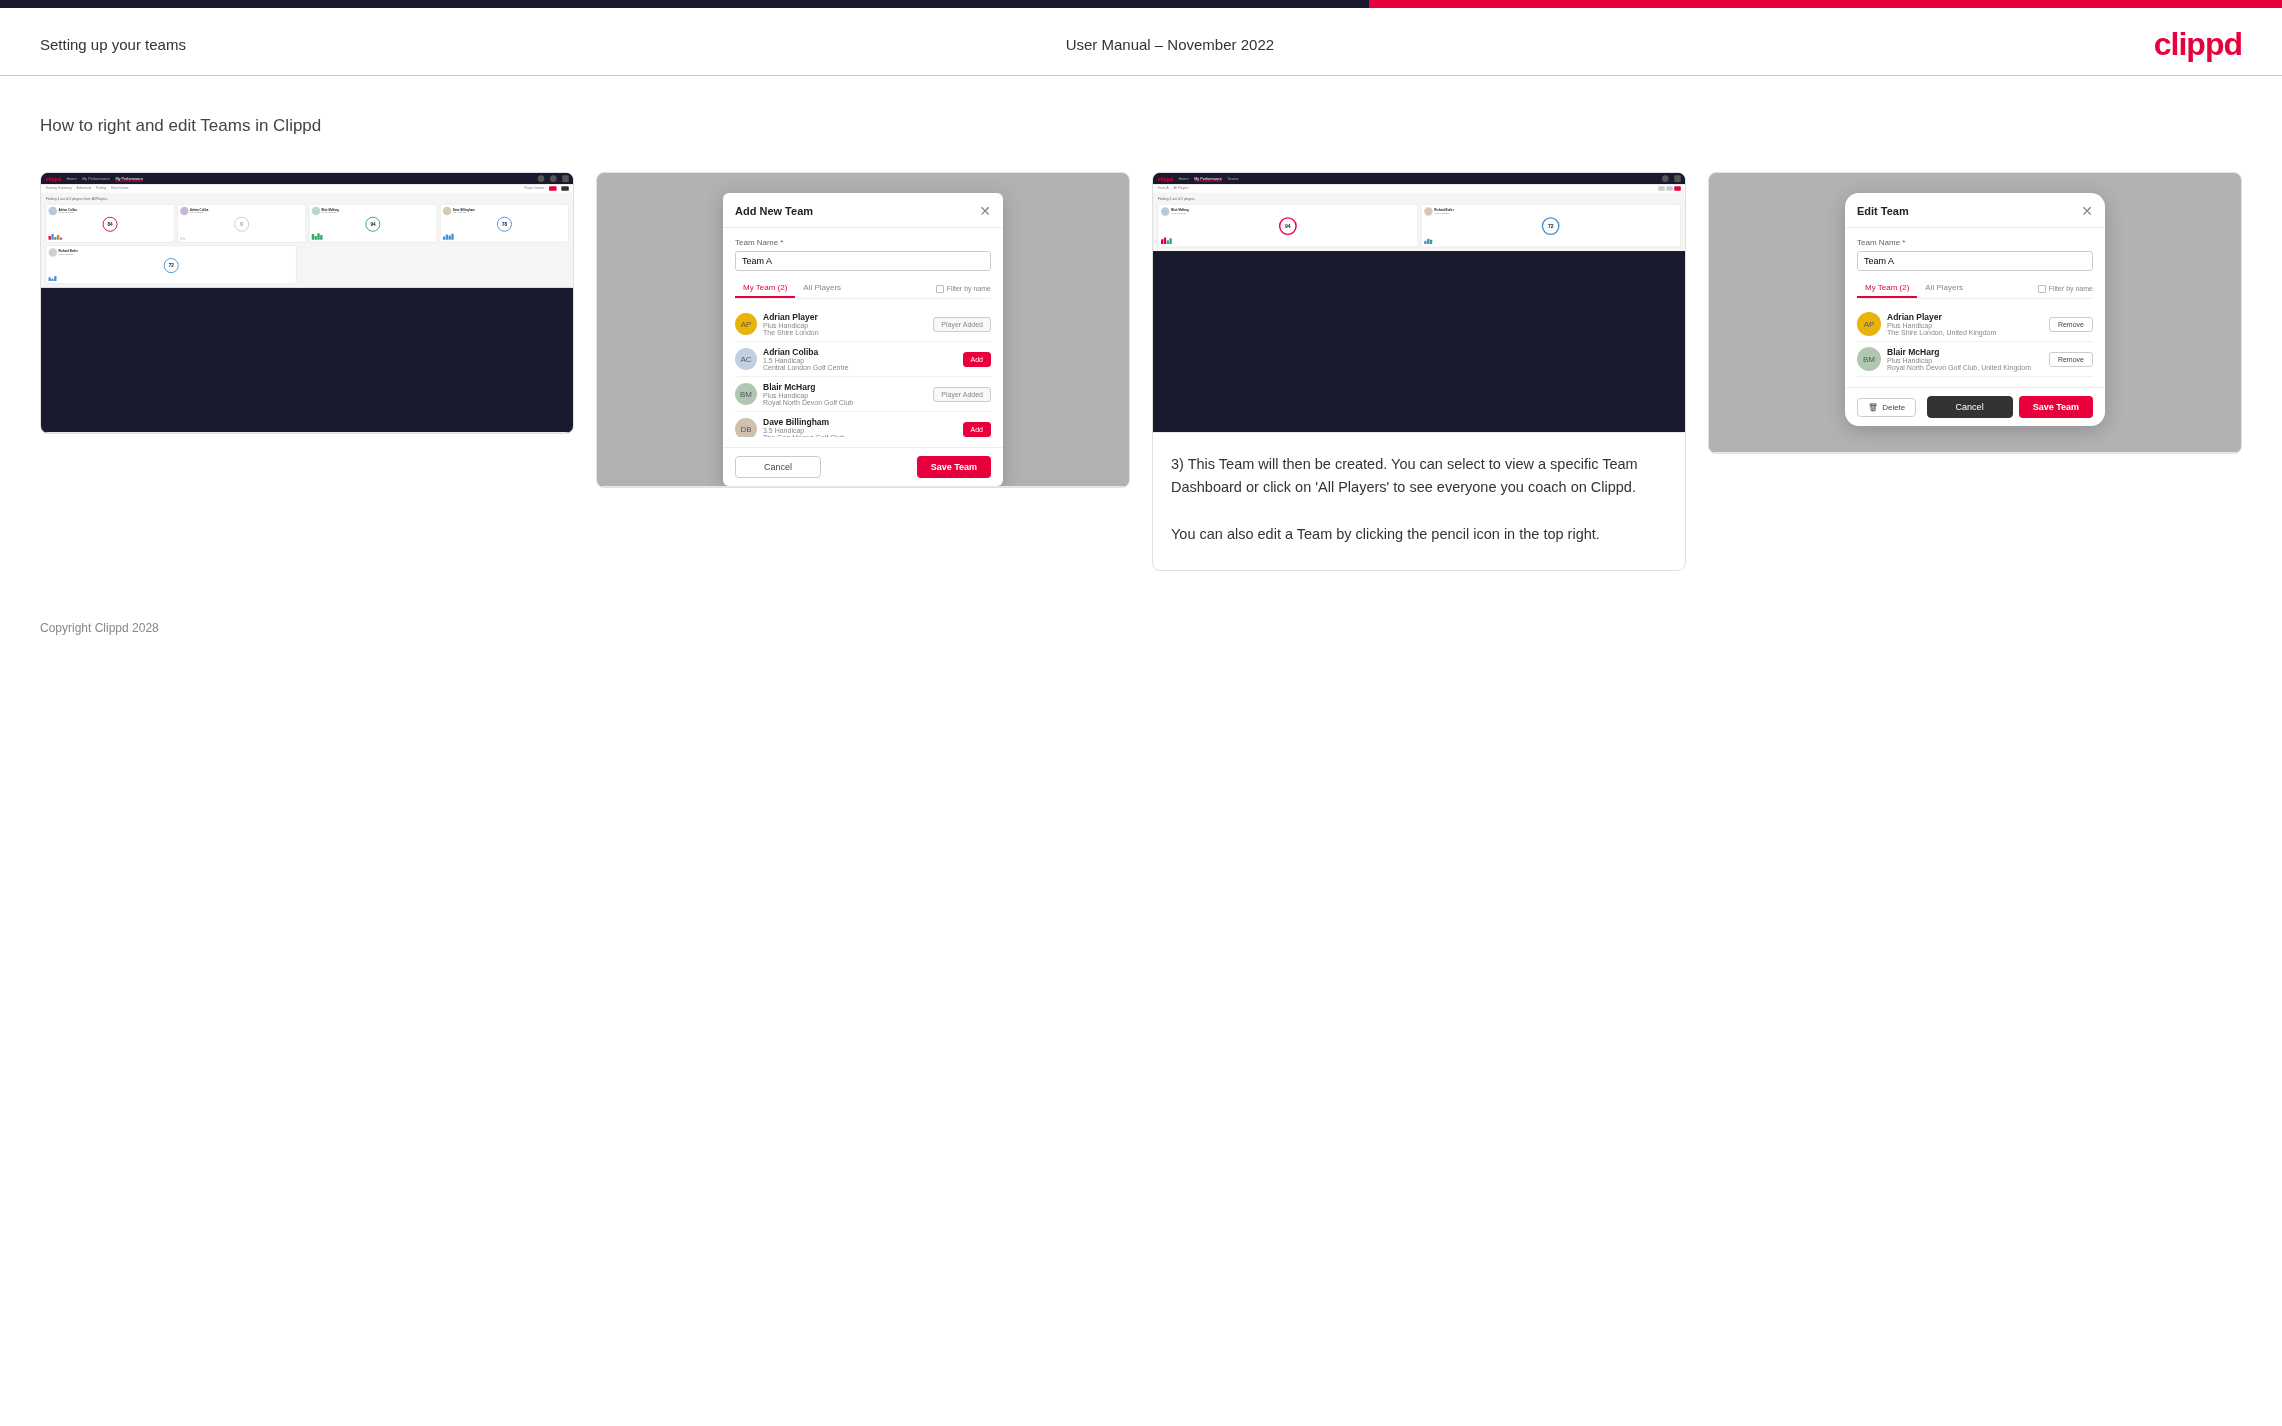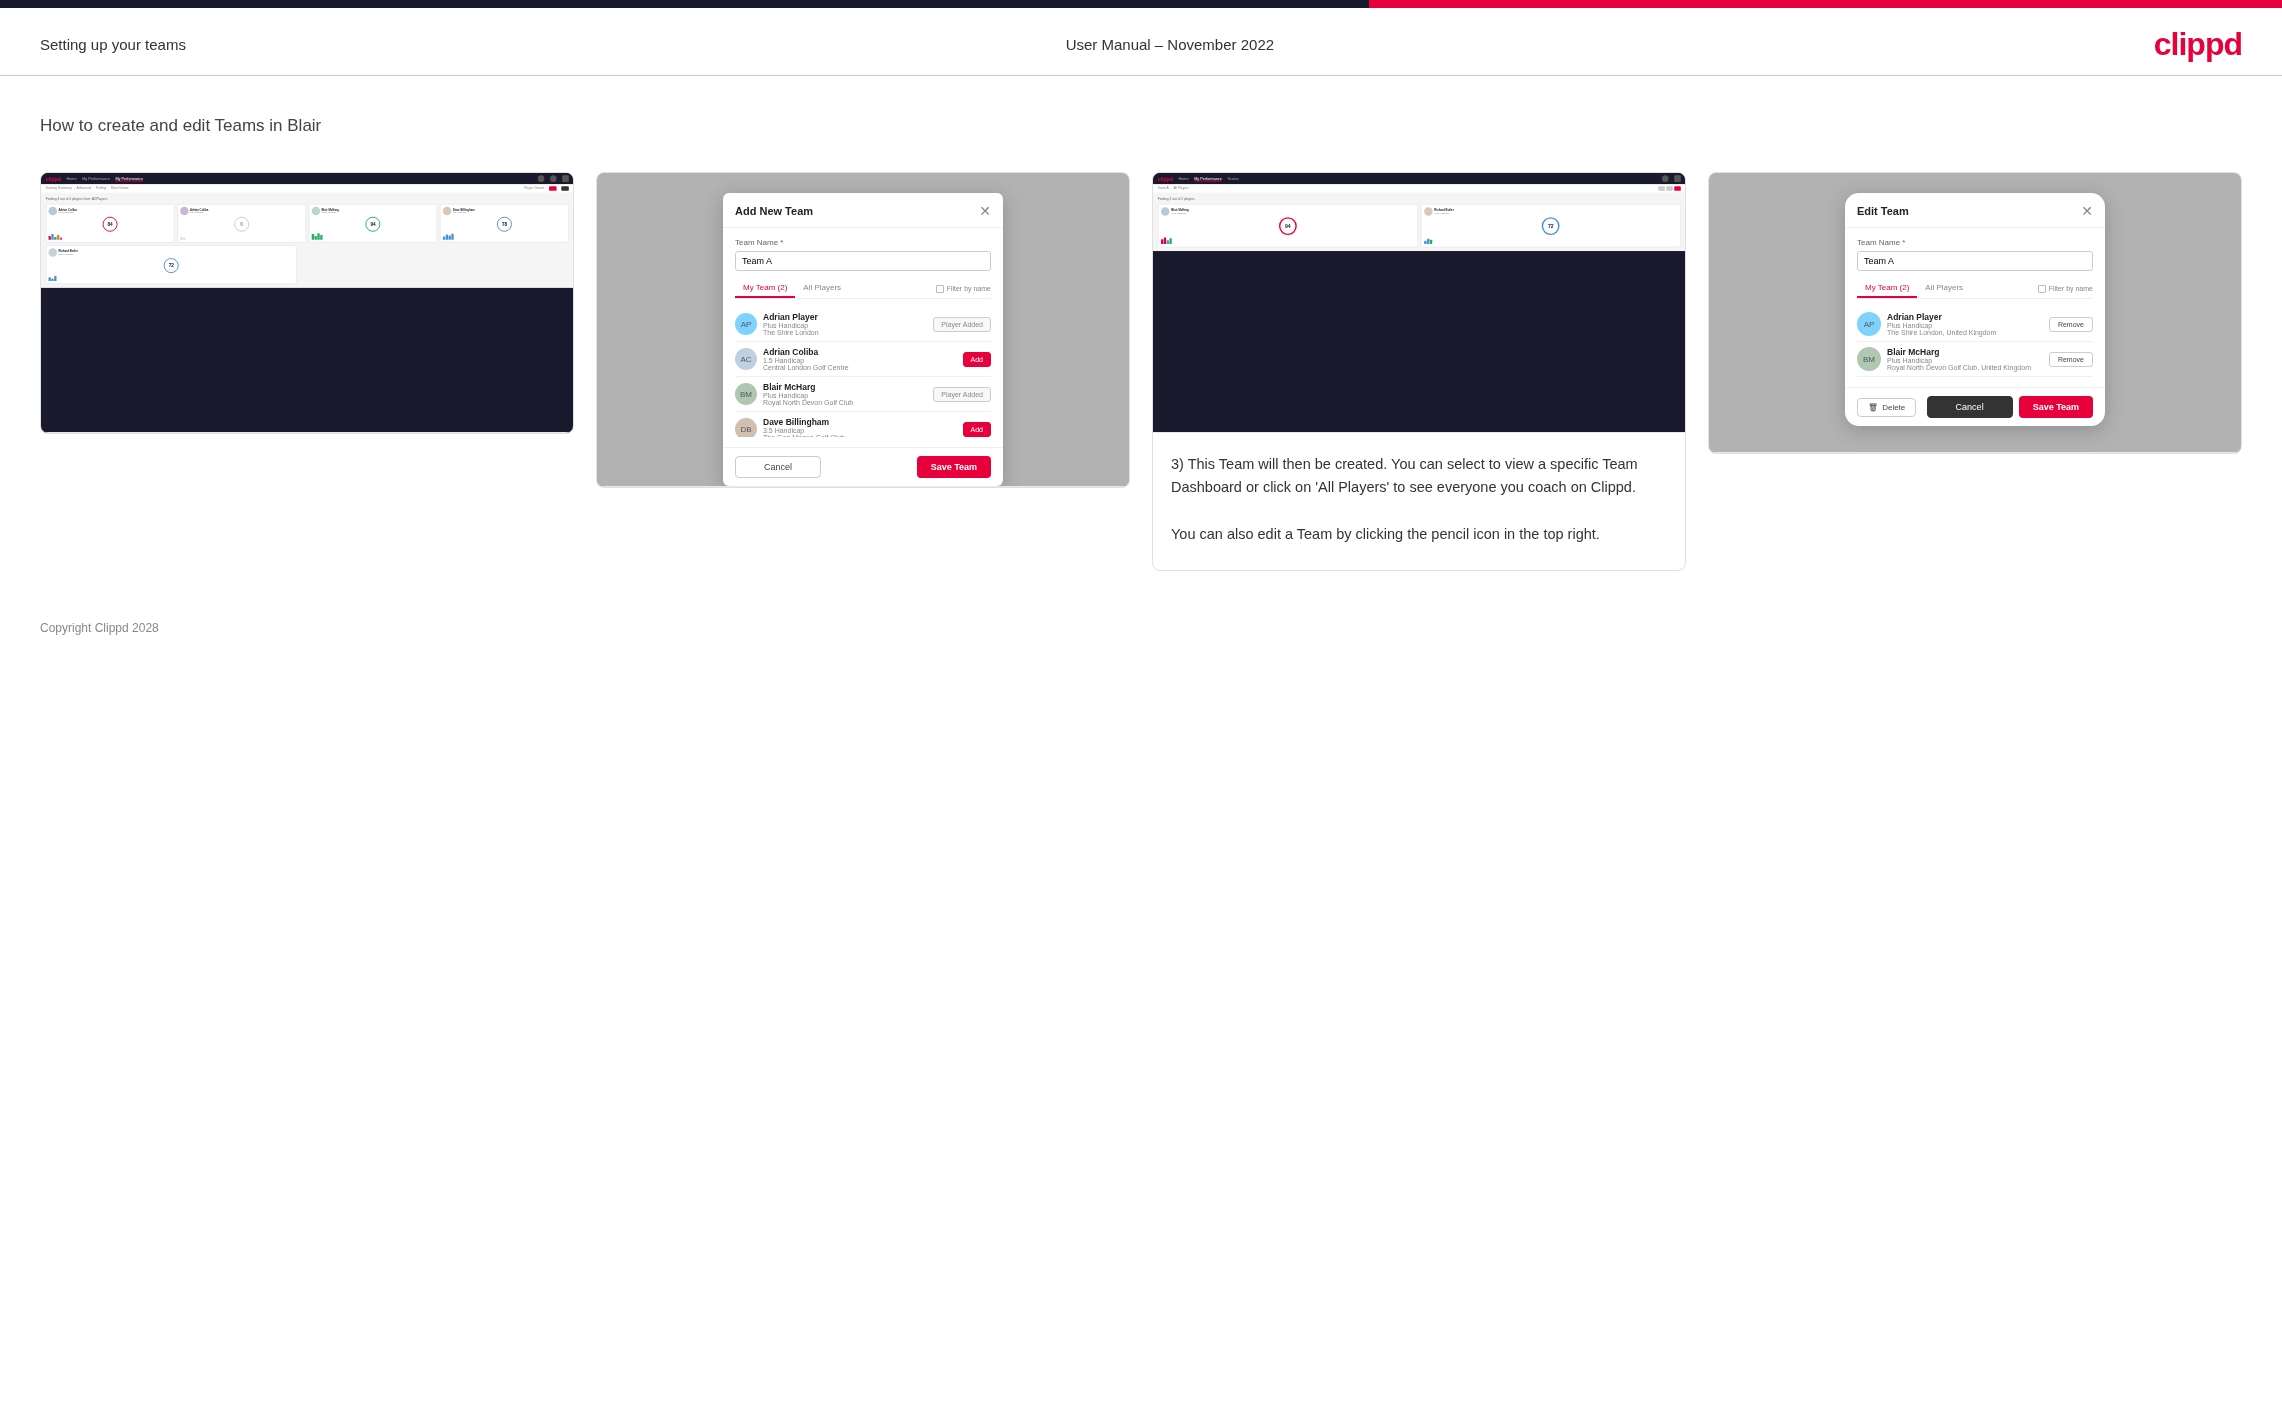--- a/index.html
+++ b/index.html
@@ -138,21 +138,21 @@
     .player-list { max-height: 130px; overflow: hidden; }
     .player-row {
       display: flex;
       align-items: center;
       gap: 6px;
       padding: 5px 0;
       border-bottom: 1px solid #f0f0f0;
     }
     .pr-avatar {
       width: 22px; height: 22px; border-radius: 50%;
-      background: #7dd3fc; flex-shrink: 0;
+      background: #eab308; flex-shrink: 0;
       display: flex; align-items: center; justify-content: center;
       font-size: 8px; color: #556;
     }
     .pr-info { flex: 1; }
     .pr-name { font-size: 8.5px; font-weight: 600; color: #222; }
     .pr-club { font-size: 7px; color: #888; }
     .pr-action {
       font-size: 7px;
       padding: 3px 7px;
       border-radius: 3px;
@@ -262,21 +262,21 @@
 
 <div class="top-bar"></div>
 
 <header class="header">
   <span class="header-left">Setting up your teams</span>
   <span class="header-center">User Manual – November 2022</span>
   <div class="logo">clippd</div>
 </header>
 
 <main class="main">
-  <p class="page-subtitle">How to create and edit Teams in Blair</p>
+  <p class="page-subtitle">How to right and edit Teams in Clippd</p>
 
   <div class="cards-row">
 
     <div class="card">
       <div class="card-screenshot ss1" style="height:260px;">
         <div style="transform:scale(0.47); transform-origin:top left; width:213%; background:#f0f0f0;">
 
           <div style="background:#1a1a2e; padding:5px 10px; display:flex; align-items:center; gap:12px;">
             <span style="color:#e8003d; font-weight:700; font-size:11px;">clippd</span>
             <span style="color:#aaa; font-size:8px;">Home</span>

